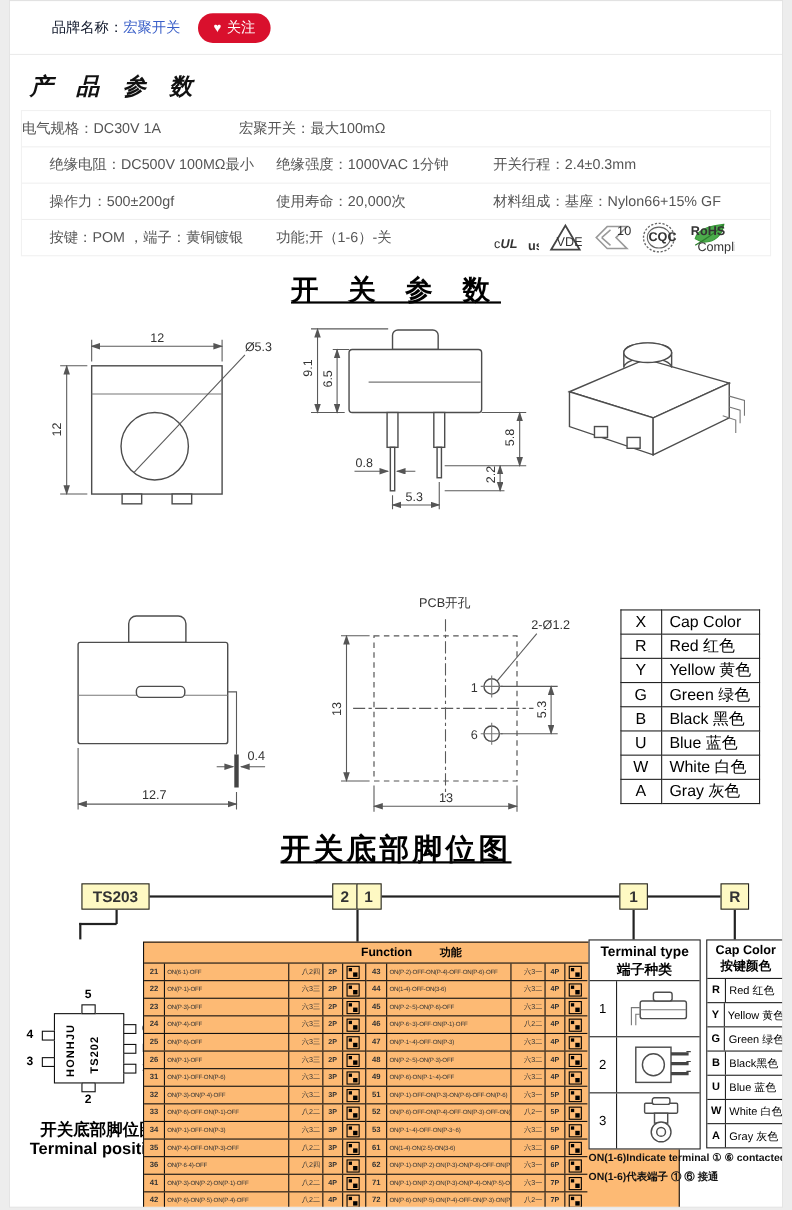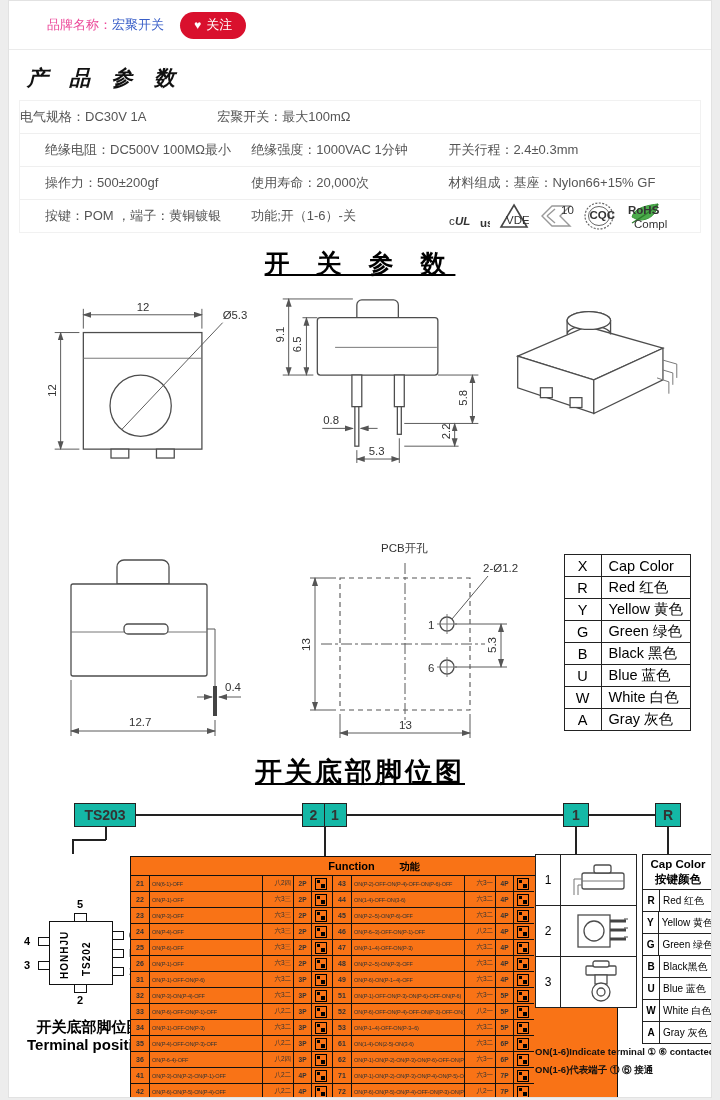--- a/index.html
+++ b/index.html
@@ -1,21 +1,21 @@
 <!DOCTYPE html>
 <html><head>
 <meta charset="utf-8">
 <style>
   html,body{margin:0;padding:0;}
   body{width:720px;height:1100px;background:#ededed;font-family:"Liberation Sans",sans-serif;color:#333;}
   .card{width:704px;height:1098px;margin:0 auto;background:#fff;border:1px solid #e2e2e2;box-sizing:border-box;position:relative;overflow:hidden;}
 
   
   .brandbar{height:48px;border-bottom:1px solid #ebebeb;display:flex;align-items:center;padding-left:38px;}
-  .brand-label{font-size:13px;color:#ec4899;text-align:right;}
+  .brand-label{font-size:13px;color:#0f172a;text-align:right;}
   .brand-link{font-size:13px;color:#3a5fc8;margin-right:16px;cursor:pointer;}
   .follow-btn{background:#d9102d;color:#fff;border:none;border-radius:14px;height:27px;padding:0 14px;font-size:13px;display:flex;align-items:center;gap:5px;cursor:pointer;}
   .follow-btn .heart{font-size:12px;line-height:1;}
 
   
   .spec-wrap{padding:6px 10px 0 10px;}
   .spec-title{font-family:"DejaVu Serif",serif;font-style:italic;font-weight:bold;font-size:21px;letter-spacing:7px;color:#111;margin:8px 0 8px 8px;}
   .spec-table{border:1px solid #f1f1f1;}
   .spec-row{display:flex;align-items:center;min-height:32px;border-bottom:1px solid #efefef;font-size:13px;color:#555;}
   .spec-row:last-child{border-bottom:none;}
@@ -37,33 +37,33 @@
   .part{stroke:#4d4d4d;stroke-width:1.3;fill:#fff;}
   .thin{stroke:#777;stroke-width:1;fill:none;}
 
   
   .capA{border-collapse:collapse;font-size:14.5px;color:#000;margin-top:18px;}
   .capA td{border:1.6px solid #222;padding:1px 7px;height:19px;}
   .capA td:first-child{text-align:center;width:22px;}
 
   
   .coding{position:relative;height:300px;margin-top:6px;font-size:11px;}
-  .cbox{position:absolute;border:1.5px solid #222;background:#14b8a6;text-align:center;font-weight:bold;font-size:14px;line-height:23px;z-index:2;box-sizing:border-box;}
+  .cbox{position:absolute;border:1.5px solid #222;background:#fef9c3;text-align:center;font-weight:bold;font-size:14px;line-height:23px;z-index:2;box-sizing:border-box;}
   .cline{position:absolute;background:#222;z-index:1;}
   .series-box{position:absolute;left:18px;top:58px;width:92px;height:46px;border:1.5px solid #222;text-align:center;font-weight:bold;font-size:15px;line-height:22px;box-sizing:border-box;}
 
   .chip{position:absolute;border:1.6px solid #111;background:#fff;box-sizing:border-box;}
   .pin{position:absolute;border:1.4px solid #111;background:#fff;box-sizing:border-box;}
   .pinlab{position:absolute;font-size:11px;font-weight:bold;color:#000;}
   .vtxt{position:absolute;writing-mode:vertical-rl;transform:rotate(180deg);font-size:10px;font-weight:bold;color:#000;letter-spacing:1px;}
   .cap1{position:absolute;left:0;top:222px;width:160px;text-align:center;font-weight:bold;font-size:15px;color:#000;}
   .cap2{position:absolute;left:0;top:240px;width:160px;text-align:center;font-weight:bold;font-size:15px;color:#000;}
 
   
-  .fn-table{position:absolute;left:121px;top:60px;width:488px;border:1.2px solid #111;box-sizing:border-box;background:#f97316;}
+  .fn-table{position:absolute;left:121px;top:60px;width:488px;border:1.2px solid #111;box-sizing:border-box;background:#fdba74;}
   .fn-head{height:18px;border-bottom:1px solid #111;text-align:center;font-weight:bold;font-size:11px;line-height:18px;color:#000;}
   .fn-head .cn{font-size:10px;margin-left:22px;}
   .fn-body{display:flex;}
   .fn-col{width:201px;}
   .fn-col.left{border-right:1px solid #111;}
   .fn-row{display:grid;grid-template-columns:19px 113px 31px 18px 18px;height:15px;align-items:center;border-bottom:1px solid #111;}
   .fn-row:last-child{border-bottom:none;}
   .fn-row>span{display:block;height:100%;box-sizing:border-box;border-right:1px solid #111;overflow:hidden;white-space:nowrap;display:flex;align-items:center;}
   .fn-row>span:last-child{border-right:none;justify-content:center;}
   .f-no{justify-content:center;font-size:7px;font-weight:bold;}
@@ -664,20 +664,24 @@
               <span class="f-p">7P</span>
               <span>
                 <span class="fic"></span>
               </span>
             </div>
           </div>
       </div>
     </div>
 
     <div class="tt">
+      <div class="tt-head">
+        <div>Terminal type</div>
+        <div>端子种类</div>
+      </div>
       <div class="tt-row">
         <div class="tt-no">1</div>
         <div class="tt-pic">
           <svg width="70" height="42" viewBox="0 0 70 42">
             <rect x="18" y="14" width="42" height="16" rx="2" class="part"></rect>
             <rect x="30" y="6" width="17" height="8" rx="2" class="part"></rect>
             <path d="M18,20 h-8 v16 M18,26 h-4 v10" class="thin" stroke="#444"></path>
             <line x1="18" y1="22" x2="60" y2="22" class="thin"></line>
           </svg>
         </div>

